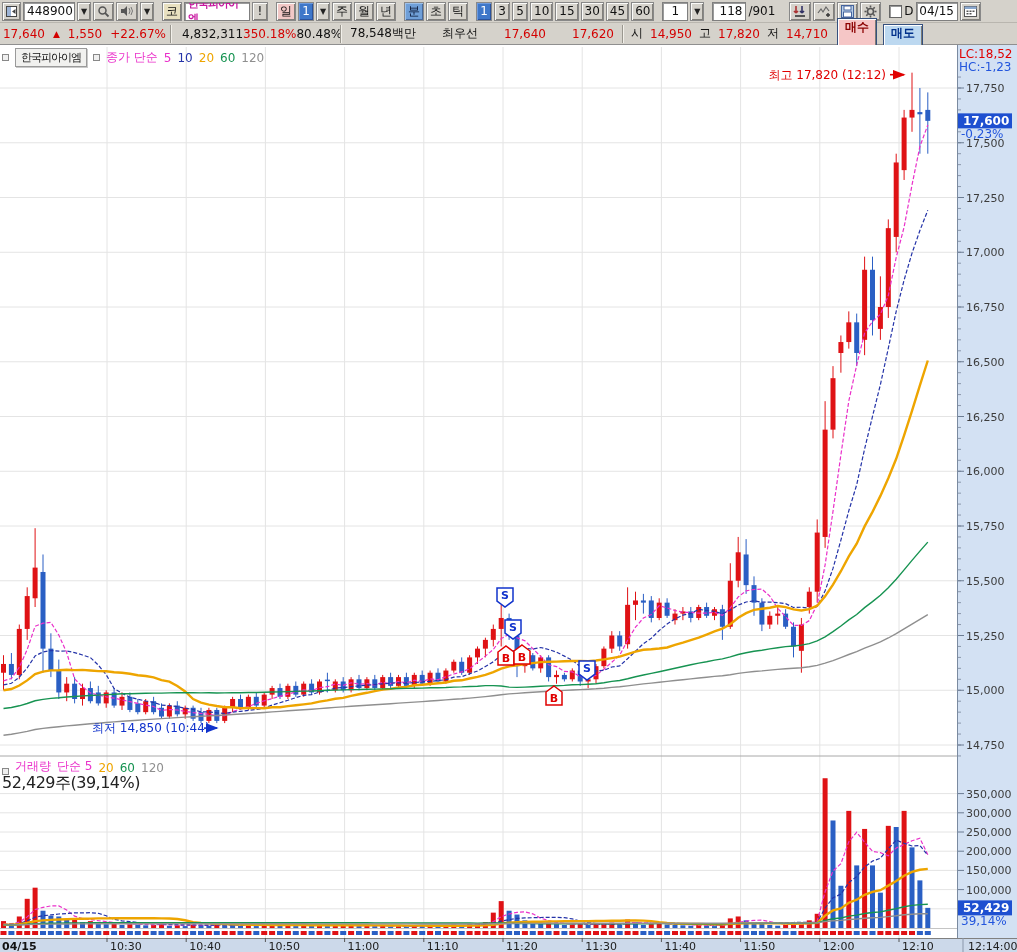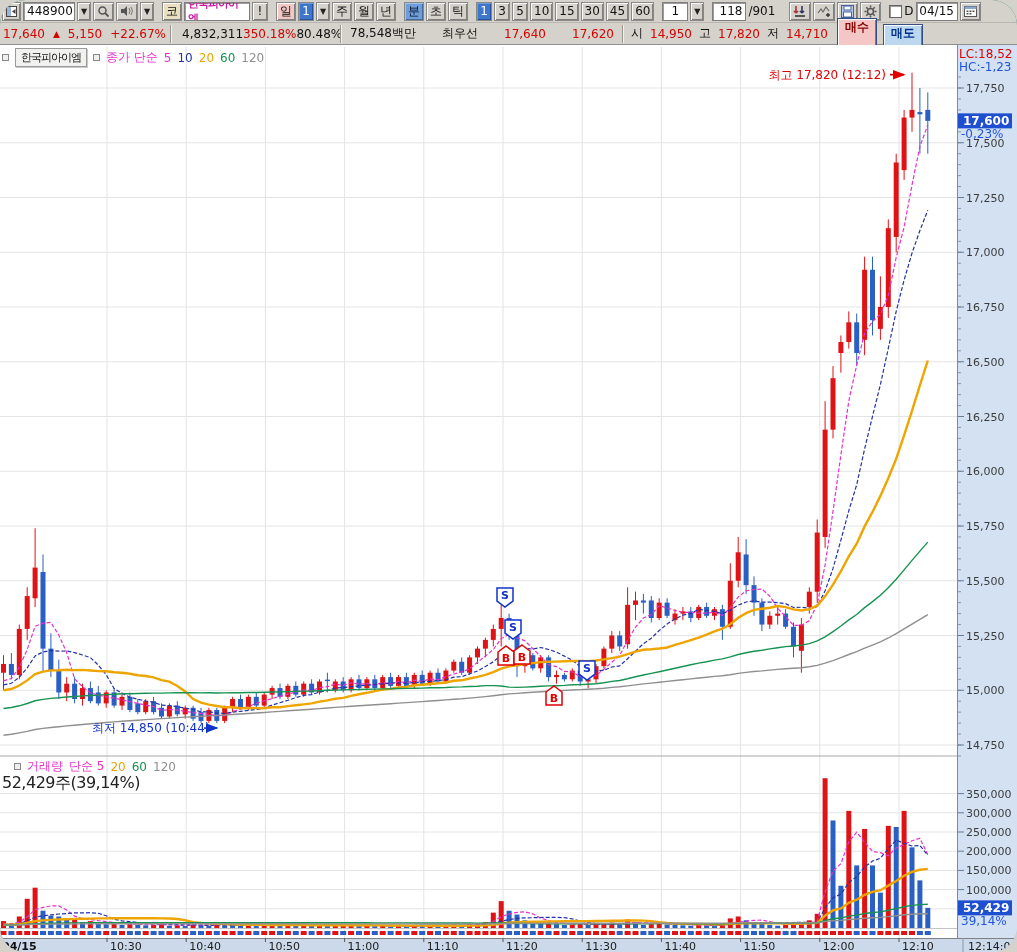--- a/index.html
+++ b/index.html
@@ -1,18 +1,18 @@
 <!DOCTYPE html>
 <html><head>
 <meta charset="utf-8">
 <style>
   html,body{margin:0;padding:0;background:#d5d2cb;}
   *{box-sizing:border-box;}
   body{font-family:"DejaVu Sans","Liberation Sans",sans-serif;font-size:12px;color:#111;}
-  #app{position:relative;width:1017px;height:952px;overflow:hidden;background:#0f766e;border-radius:25px;}
+  #app{position:relative;width:1017px;height:952px;overflow:hidden;background:#0f766e;}
 
   
   .tb{position:absolute;left:0;width:1017px;background:#d5d2cb;display:flex;align-items:center;}
   #row1{top:0;height:23px;padding:1px 2px;gap:2px;border-bottom:1px solid #b9b6af;}
   #row2{top:23px;height:22px;padding:1px 2px;border-bottom:1px solid #8f8f8f;}
   .btn{height:19px;display:inline-flex;align-items:center;justify-content:center;
        background:#d5d2cb;border:1px solid #888;
        box-shadow:inset 1px 1px 0 #fbfbf9,inset -1px -1px 0 #82807b;
        padding:0 4px;font-size:12px;color:#111;white-space:nowrap;}
   .btn.sm{padding:0 3px;min-width:16px;}
@@ -37,21 +37,21 @@
   .trade-btn{height:32px;padding:0 7px;font-weight:bold;border:1px solid #35507e;
              box-shadow:inset 1px 1px 0 #ffffff,inset -1px -1px 0 #7c7a74;margin-left:6px;}
   .buy{background:#f5c6c6;color:#8b0000;}
   .sell{background:#bcd8f0;color:#00308b;margin-top:12px;}
 
   
   #chart-zone{position:absolute;top:45px;left:0;width:1017px;height:907px;background:#fff;}
   #chart-svg{position:absolute;top:0;left:0;}
   .legend{position:absolute;display:flex;align-items:center;gap:6px;font-size:12px;z-index:5;}
   #price-legend{top:3px;left:2px;}
-  #vol-legend{top:713px;left:14px;}
+  #vol-legend{top:713px;left:2px;align-items:flex-end;}
   .bullet{width:7px;height:7px;border:1px solid #888;background:#efefef;display:inline-block;}
   .name-box{border:1px solid #9a9a9a;background:#f1f1ef;padding:1px 5px;font-size:11px;
             box-shadow:1px 1px 0 #c9c9c9;color:#111;letter-spacing:-1px;}
   .ma-magenta{color:#ea30ca;} .ma-blue{color:#2433a8;} .ma-orange{color:#eea500;}
   .ma-green{color:#169351;} .ma-gray{color:#8f8f8f;}
   #vol-summary{position:absolute;top:728px;left:2px;font-size:16px;color:#222;z-index:5;letter-spacing:-0.5px;}
 </style>
 </head>
 <body>
 
@@ -173,21 +173,21 @@
             <rect x="5.5" y="8" width="2" height="1.5"></rect>
           </g>
         </svg>
       </span>
   </div>
 
   <div id="row2" class="tb">
     <span class="q" style="width:164px;justify-content:flex-end;gap:8px">
       <span class="red">17,640</span>
       <span class="red" style="font-size:9px">▲</span>
-      <span class="red">5,150</span>
+      <span class="red">1,550</span>
       <span class="red">+22.67%</span>
     </span>
     <span class="sep"></span>
     <span class="q" style="width:160px;justify-content:space-between;padding:0 6px">
       <span class="blk">4,832,311</span>
       <span class="red">350.18%</span>
       <span class="blk">80.48%</span>
     </span>
     <span class="sep"></span>
     <span class="q" style="gap:26px;padding:0 4px">

